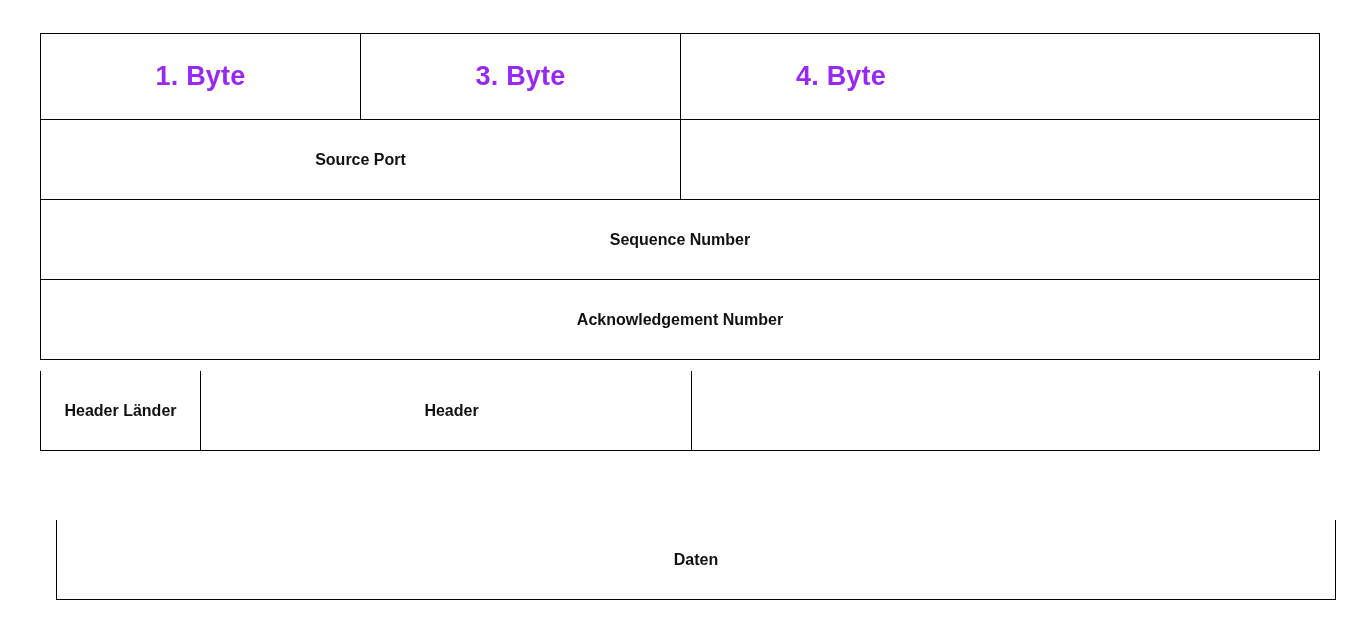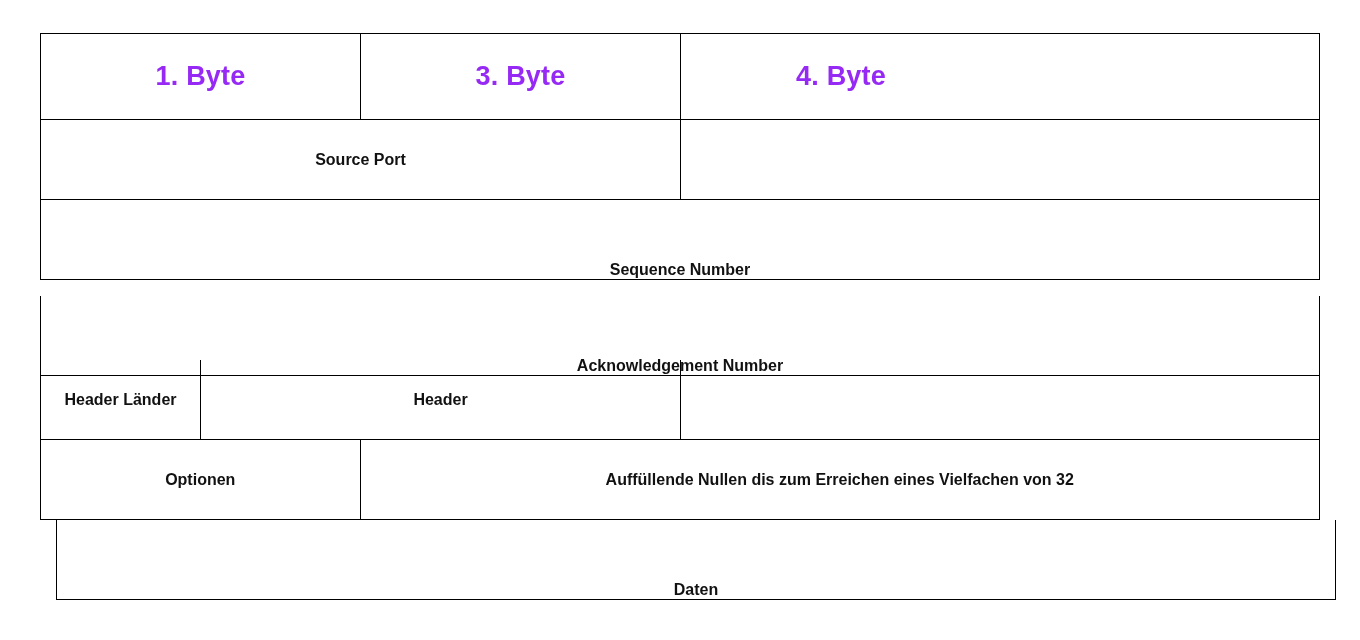--- a/index.html
+++ b/index.html
@@ -62,37 +62,37 @@
     color: #9729f5;
     font-size: 27px;
     font-weight: bold;
     letter-spacing: 0.2px;
     line-height: 1;
   }
 
   
   .row-ports          { top: 87px;  height: 80px; }
   .row-seq            { top: 167px; height: 80px; }
-  .row-ack            { top: 263px; height: 80px; }
-  .row-flags          { top: 327px; height: 80px; }
+  .row-ack            { top: 247px; height: 80px; }
+  .row-flags          { top: 338px; height: 80px; gap: 11px; }
   .row-options        { top: 407px; height: 80px; }
   .row-data           { top: 487px; height: 80px; margin-left: 16px; }
 
   .field-label {
     color: #111111;
     font-size: 16px;
     font-weight: bold;
     line-height: 1.2;
     white-space: nowrap;
   }
 
   
   .w-320 { width: 320px; }
   .w-640 { width: 640px; }
-  .w-1280{ width: 1280px; align-items: flex-end; }
+  .w-1280{ width: 1280px; }
   .w-160 { width: 160px; }
   .w-480 { width: 480px; }
   .w-960 { width: 960px; }
 </style>
 </head>
 <body>
 
 <div class="diagram">
 
   <div class="row row-bytes first">
@@ -127,28 +127,20 @@
 
   <div class="row row-flags">
     <div class="cell divider w-160">
       <span class="field-label">Header Länder</span>
     </div>
     <div class="cell divider w-480">
       <span class="field-label">Header</span>
     </div>
   </div>
 
-  <div class="row row-options">
-    <div class="cell divider w-320">
-      <span class="field-label">Optionen</span>
-    </div>
-    <div class="cell w-960">
-      <span class="field-label">Auffüllende Nullen dis zum Erreichen eines Vielfachen von 32</span>
-    </div>
-  </div>
 
   <div class="row row-data">
     <div class="cell w-1280">
       <span class="field-label">Daten</span>
     </div>
   </div>
 
 </div>
 
 </body></html>

